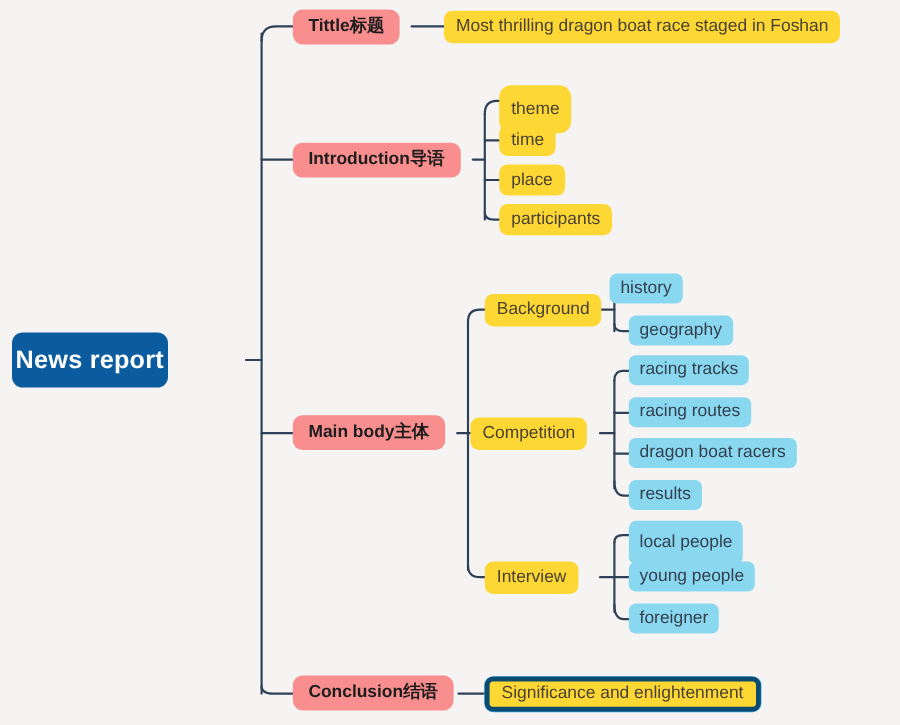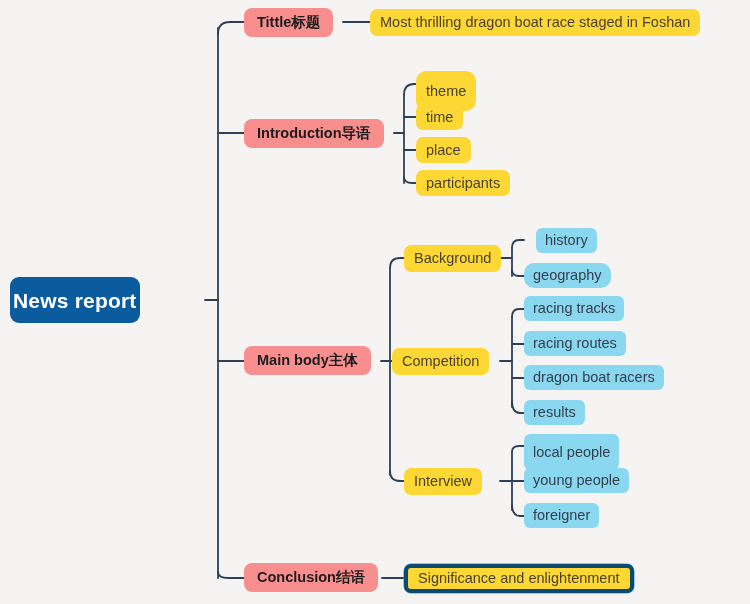--- a/index.html
+++ b/index.html
@@ -158,24 +158,24 @@
     <span>participants</span>
   </div>
 
   <div class="node l1" style="left:244px; top:346px; height:29px;">
     <span>Main body主体</span>
   </div>
 
   <div class="node l2" style="left:404px; top:245px; height:27px;justify-content:center;">
     <span>Background</span>
   </div>
-  <div class="node l3" style="left:536px; top:228px; height:25px;justify-content:flex-end;">
+  <div class="node l3" style="left:508px; top:228px; height:25px;justify-content:flex-end;">
     <span>history</span>
   </div>
-  <div class="node l3" style="left:524px; top:263px; height:25px;border-radius:10px;">
+  <div class="node l3" style="left:524px; top:263px; height:25px;">
     <span>geography</span>
   </div>
 
   <div class="node l2" style="left:392px; top:348px; height:27px;">
     <span>Competition</span>
   </div>
   <div class="node l3" style="left:524px; top:296px; height:25px;">
     <span>racing tracks</span>
   </div>
   <div class="node l3" style="left:524px; top:331px; height:25px;">

